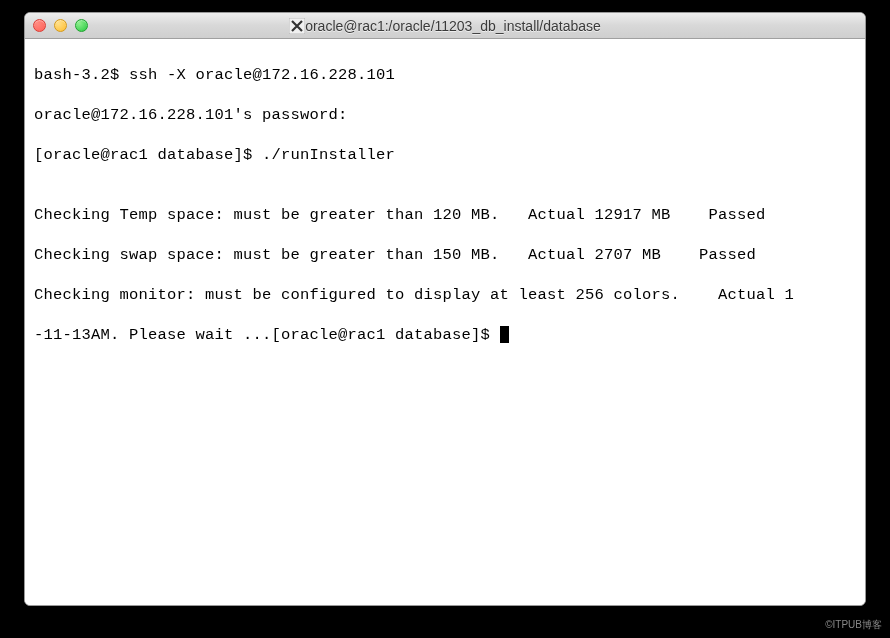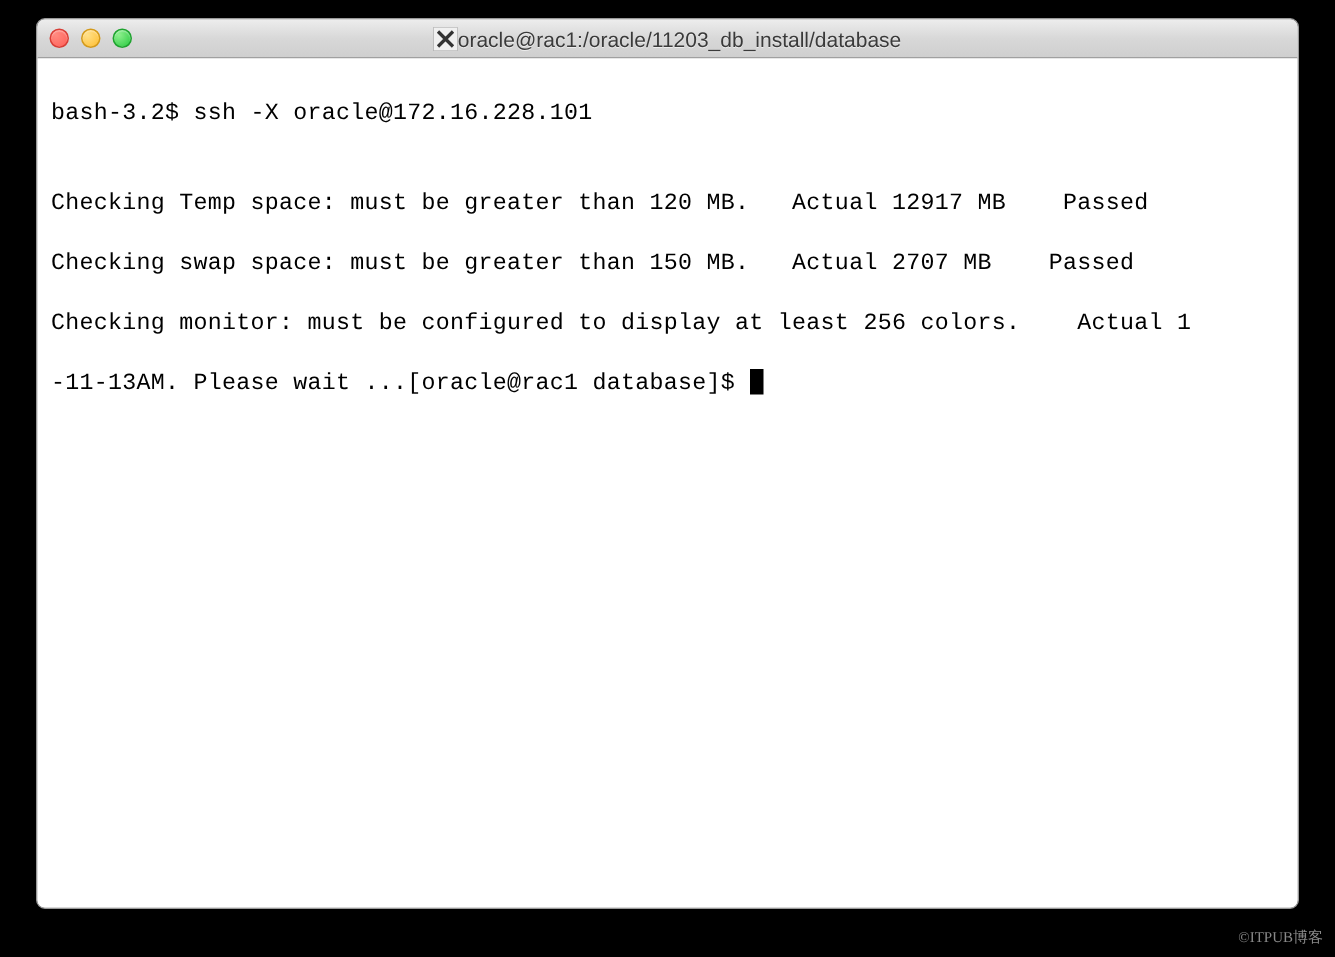--- a/index.html
+++ b/index.html
@@ -106,21 +106,21 @@
       bottom: 2px;
       width: 14px;
       height: 14px;
     }
     .watermark {
       position: absolute;
       right: 8px;
       bottom: 6px;
       color: #888;
       font-size: 10px;
-      font-family: Liberation Serif, serif;
+      font-family: Liberation Sans, sans-serif;
     }
   </style>
 </head>
 <body>
 
 <div class="window">
   <div class="titlebar">
     <div class="traffic-lights">
       <div class="light red"></div>
       <div class="light yellow"></div>
@@ -131,20 +131,22 @@
         <svg viewBox="0 0 16 16">
           <rect x="0" y="0" width="16" height="16" fill="#f0f0f0" stroke="#888" stroke-width="0.5"></rect>
           <path d="M3 3 L13 13 M13 3 L3 13" stroke="#333" stroke-width="2.2" fill="none"></path>
         </svg>
       </span>
       <span class="title-text">oracle@rac1:/oracle/11203_db_install/database</span>
     </div>
   </div>
   <div class="terminal-body">
 <div class="line">bash-3.2$ ssh -X oracle@172.16.228.101</div>
+<div class="line">oracle@172.16.228.101's password:</div>
+<div class="line">[oracle@rac1 database]$ ./runInstaller</div>
 <div class="line"></div>
 <div class="line">Checking Temp space: must be greater than 120 MB.   Actual 12917 MB    Passed</div>
 <div class="line">Checking swap space: must be greater than 150 MB.   Actual 2707 MB    Passed</div>
 <div class="line">Checking monitor: must be configured to display at least 256 colors.    Actual 1</div>
 <div class="line"><span>-11-13AM. Please wait ...[oracle@rac1 database]$ </span><span class="cursor"></span></div>
     <div class="resize-grip">
       
     </div>
   </div>
 </div>

